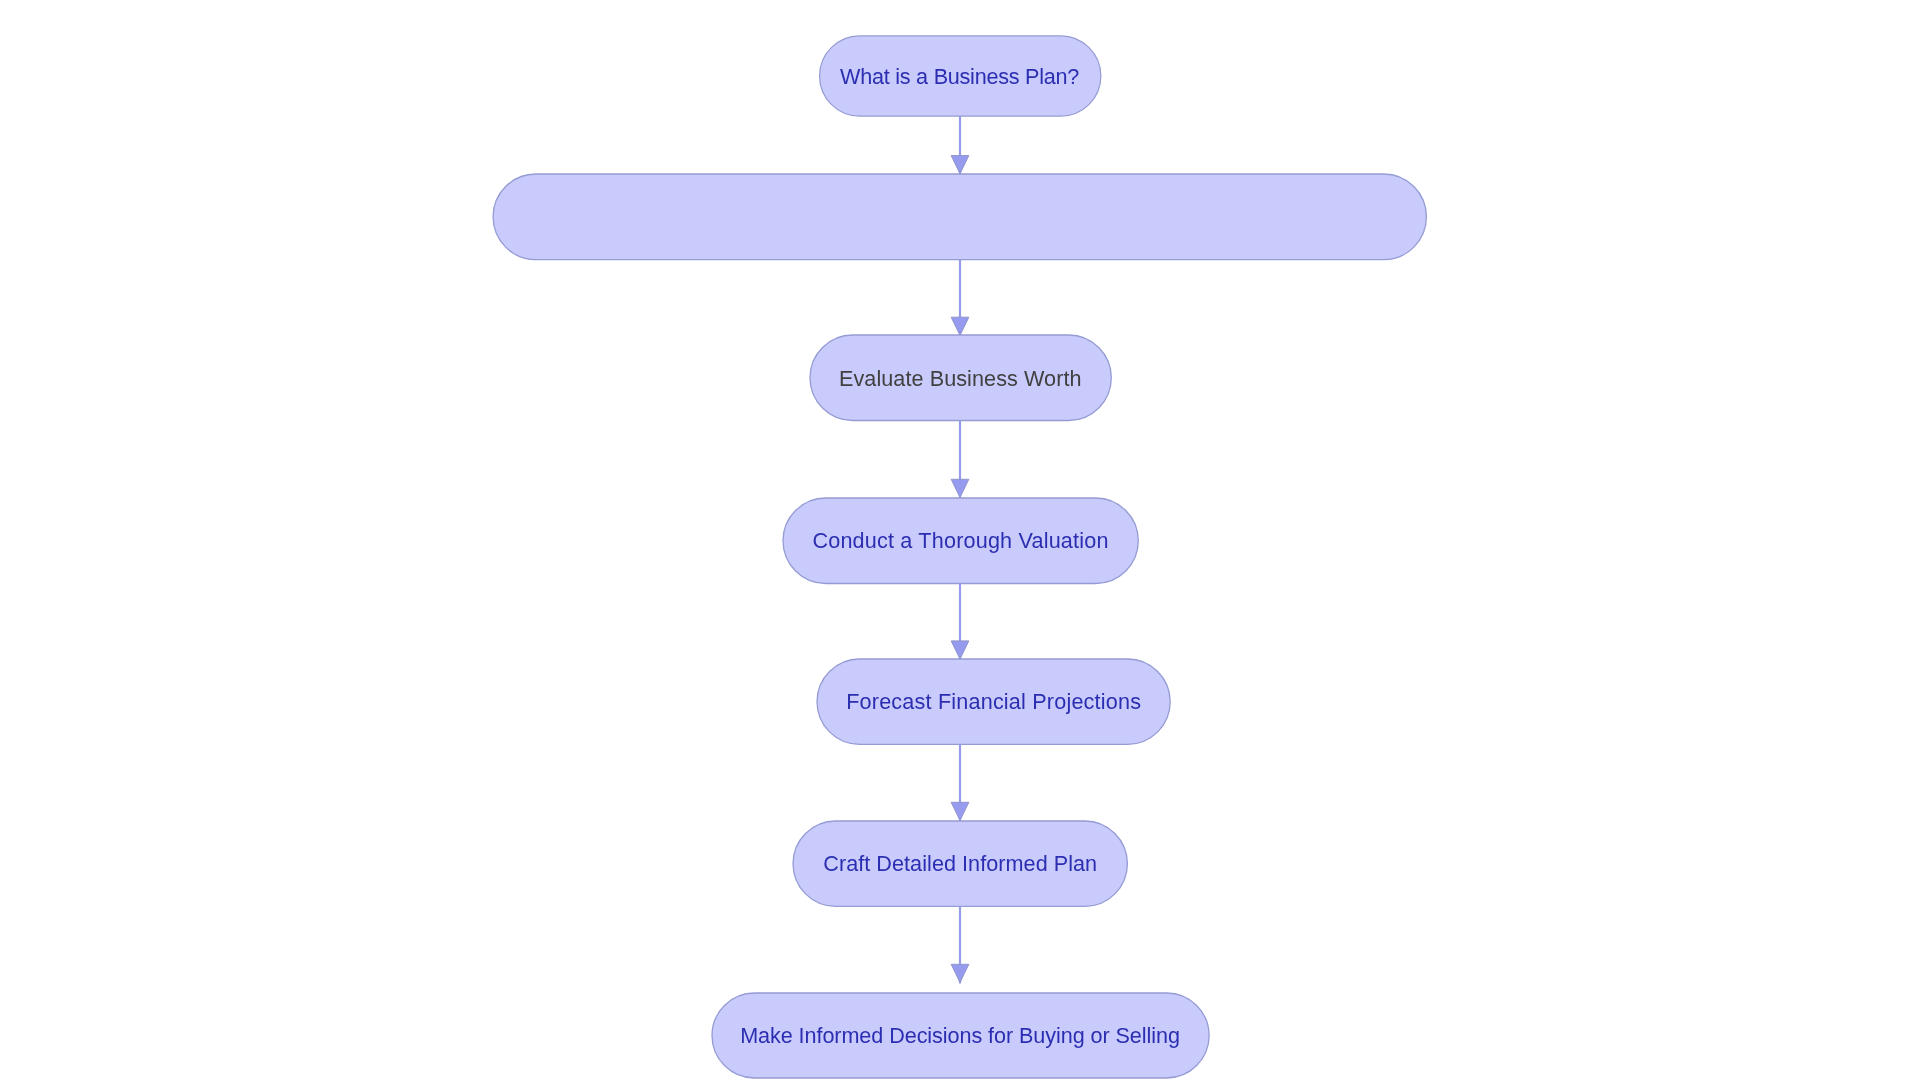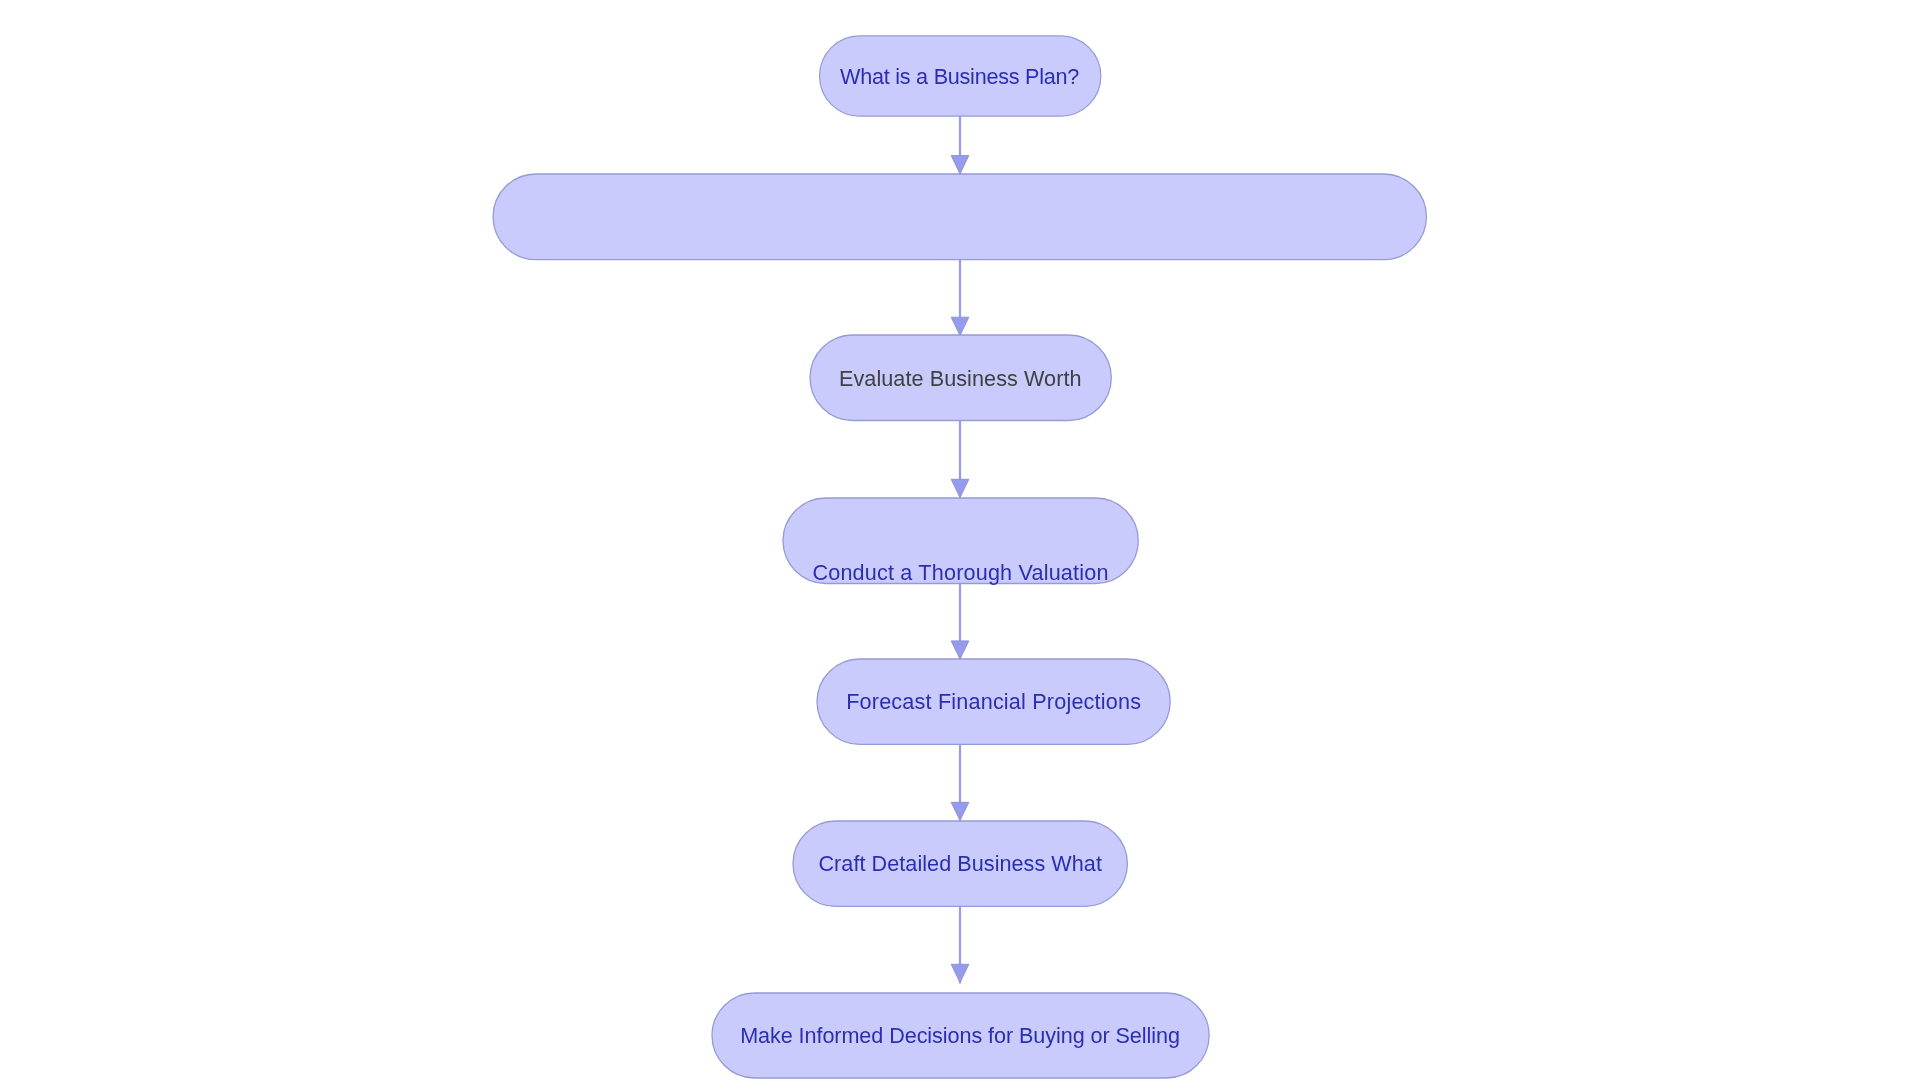--- a/index.html
+++ b/index.html
@@ -92,37 +92,37 @@
         <svg class="node-shape" viewBox="-2 -2 937.5 89.7">
           <rect x="0" y="0" width="933.5" height="85.7" rx="42.85" ry="42.85" fill="#c8cbfb" stroke="#959bd4" stroke-width="1.3"></rect>
         </svg>
       </div>
       <div class="node" style="left: 809.6px; top: 335.4px; width: 301.3px; height: 85.5px;">
         <svg class="node-shape" viewBox="-2 -2 305.3 89.5">
           <rect x="0" y="0" width="301.3" height="85.5" rx="42.75" ry="42.75" fill="#c8cbfb" stroke="#959bd4" stroke-width="1.3"></rect>
         </svg>
         <span class="node-label" style="color: #404040; font-size: 21.6px; letter-spacing: 0.078px; margin-right: -0.078px;">Evaluate Business Worth</span>
       </div>
-      <div class="node" style="left: 782.8px; top: 497.5px; width: 355.3px; height: 85.5px; align-items: flex-end;">
+      <div class="node" style="left: 782.8px; top: 497.5px; width: 355.3px; height: 85.5px;">
         <svg class="node-shape" viewBox="-2 -2 359.3 89.5">
           <rect x="0" y="0" width="355.3" height="85.5" rx="42.75" ry="42.75" fill="#c8cbfb" stroke="#959bd4" stroke-width="1.3"></rect>
         </svg>
         <span class="node-label" style="color: rgb(44, 46, 178); font-size: 21.6px; letter-spacing: 0.189px; margin-right: -0.189px;">Conduct a Thorough Valuation</span>
       </div>
       <div class="node" style="left: 817px; top: 659.1px; width: 353.2px; height: 85.4px;">
         <svg class="node-shape" viewBox="-2 -2 357.2 89.4">
           <rect x="0" y="0" width="353.2" height="85.4" rx="42.7" ry="42.7" fill="#c8cbfb" stroke="#959bd4" stroke-width="1.3"></rect>
         </svg>
         <span class="node-label" style="color: rgb(44, 46, 178); font-size: 21.6px; letter-spacing: 0.189px; margin-right: -0.189px;">Forecast Financial Projections</span>
       </div>
       <div class="node" style="left: 793px; top: 820.5px; width: 334.4px; height: 85.4px;">
         <svg class="node-shape" viewBox="-2 -2 338.4 89.4">
           <rect x="0" y="0" width="334.4" height="85.4" rx="42.7" ry="42.7" fill="#c8cbfb" stroke="#959bd4" stroke-width="1.3"></rect>
         </svg>
-        <span class="node-label" style="color: rgb(44, 46, 178); font-size: 21.6px; letter-spacing: 0.053px; margin-right: -0.053px;">Craft Detailed Business What</span>
+        <span class="node-label" style="color: rgb(44, 46, 178); font-size: 21.6px; letter-spacing: 0.053px; margin-right: -0.053px;">Craft Detailed Informed Plan</span>
       </div>
       <div class="node" style="left: 711.5px; top: 993px; width: 497.1px; height: 85px;">
         <svg class="node-shape" viewBox="-2 -2 501.1 89">
           <rect x="0" y="0" width="497.1" height="85" rx="42.5" ry="42.5" fill="#c8cbfb" stroke="#959bd4" stroke-width="1.3"></rect>
         </svg>
         <span class="node-label" style="color: rgb(44, 46, 178); font-size: 21.6px; letter-spacing: -0.07px; margin-right: 0.07px;">Make Informed Decisions for Buying or Selling</span>
       </div>
     </div>
 </div>
 

